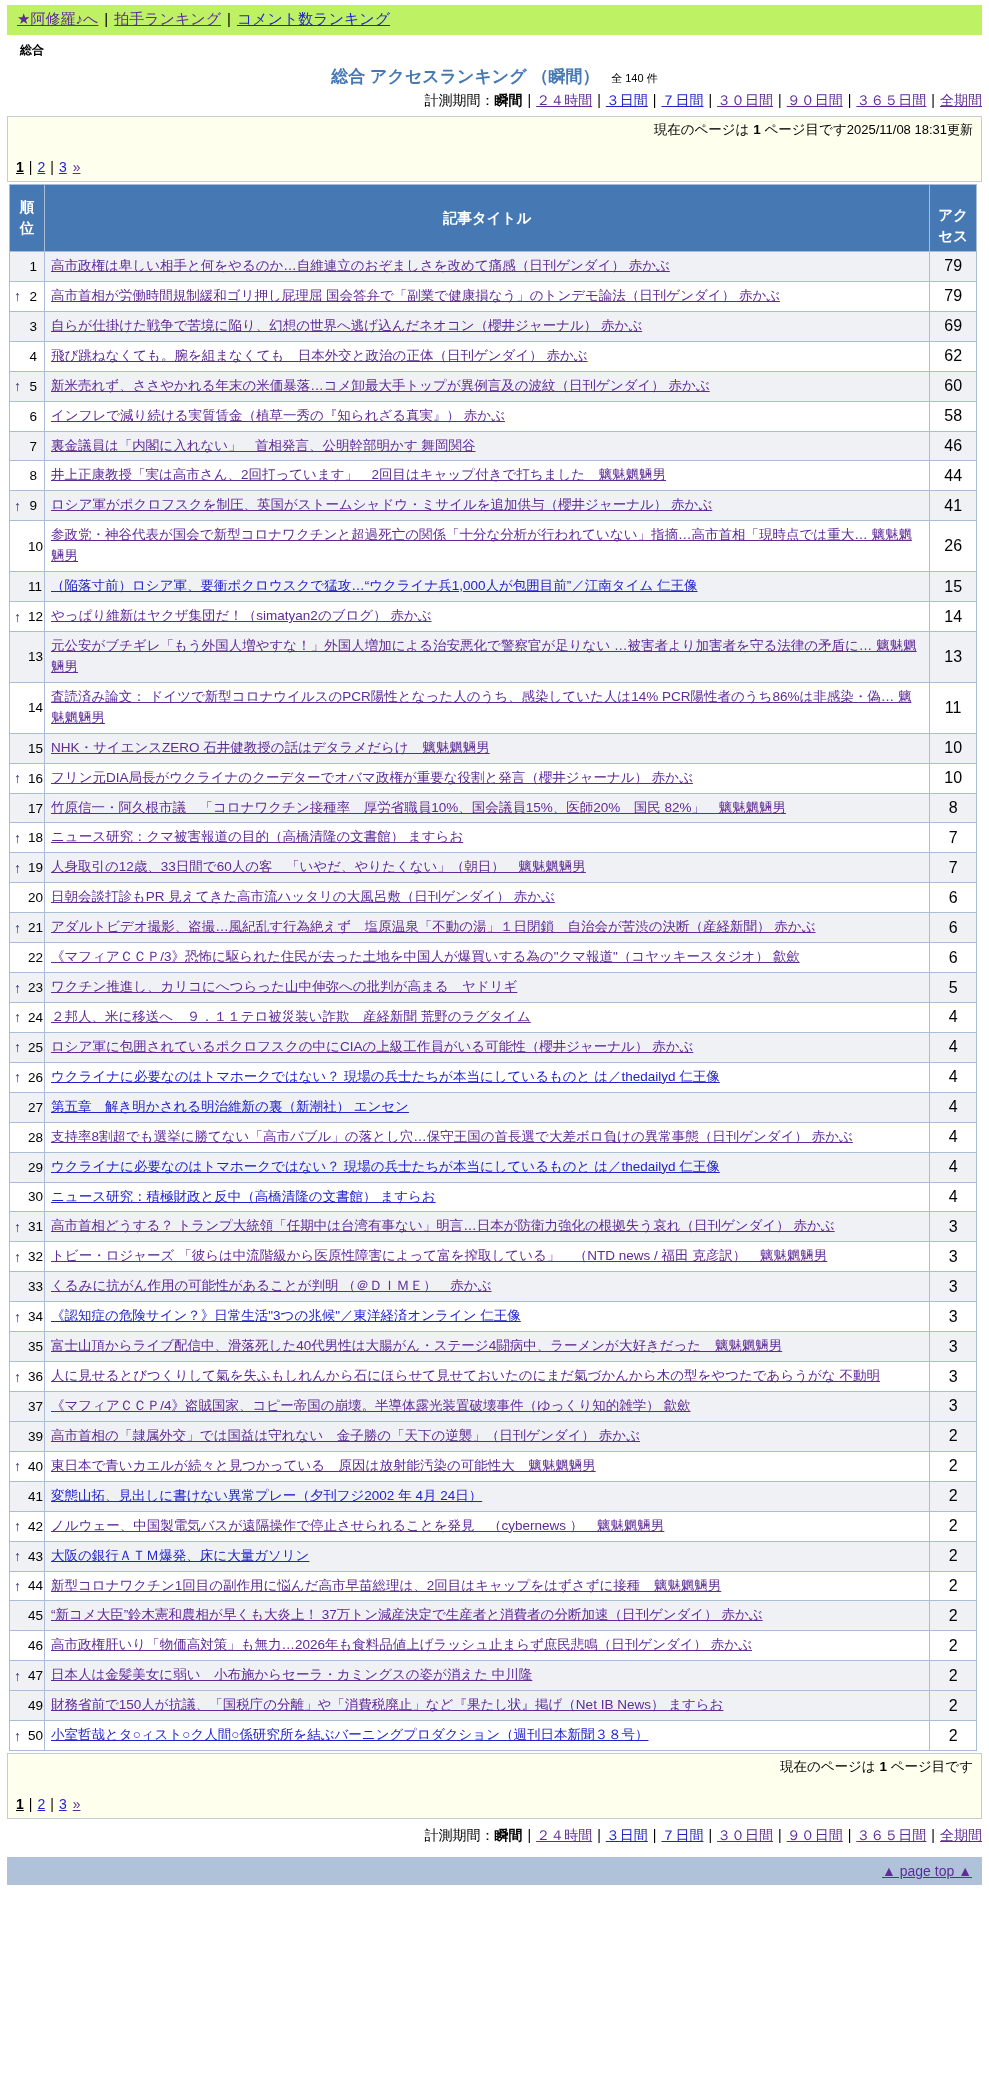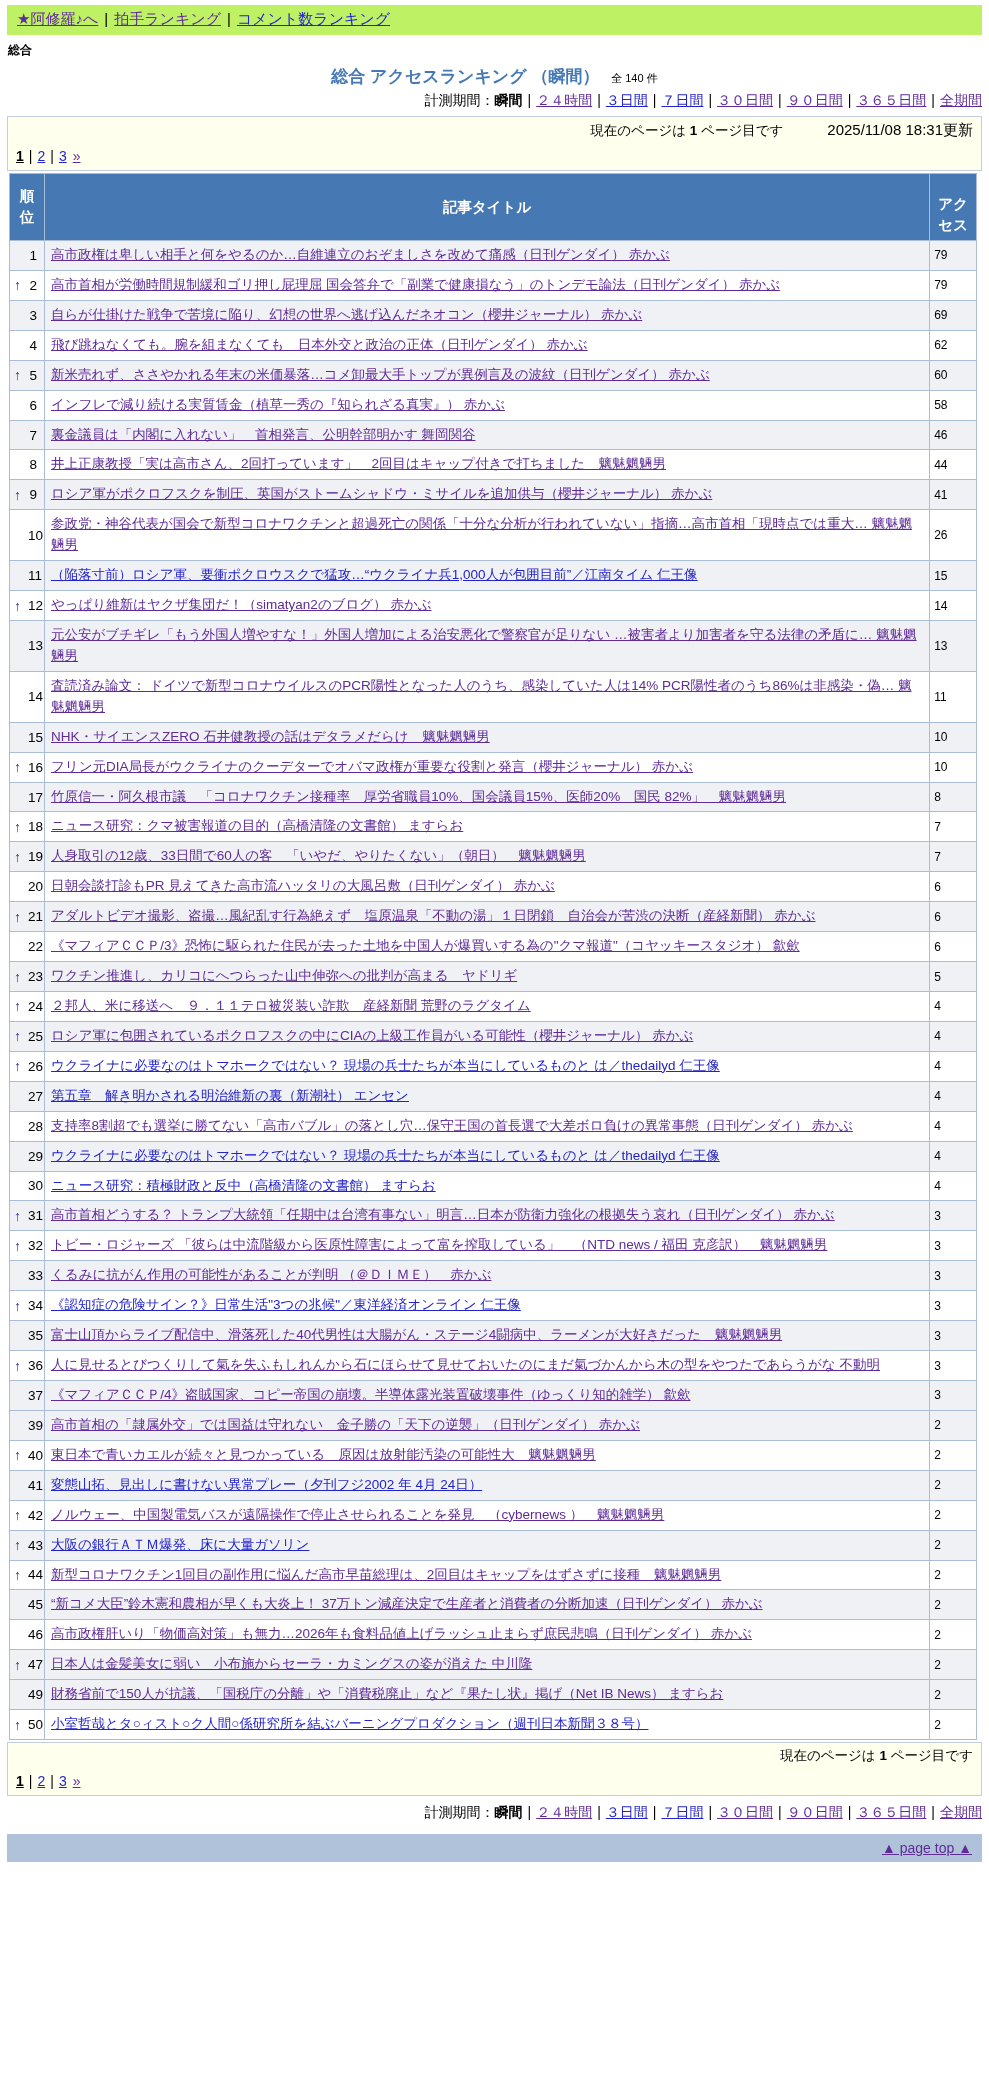--- a/index.html
+++ b/index.html
@@ -15,41 +15,41 @@
   .unvisited { color:#2323cc; }
 
   
   .topbar {
     background:#bef264;
     padding:5px 8px 6px 10px;
     font-size:15px;
   }
   .topbar .sep { color:#000; margin:0 6px; }
 
-  .section-label { font-weight:bold; font-size:12px; margin:7px 0 4px 1px; }
+  .section-label { font-weight:bold; font-size:12px; margin:7px 0 4px 13px; }
 
   .title-line { text-align:center; margin:6px 0 4px; }
   .page-title { color:#4679b4; font-weight:bold; font-size:17px; }
   .total-count { font-size:11px; color:#000; margin-left:8px; }
 
   .period-nav { text-align:right; font-size:14px; margin:3px 0 6px; }
   .period-nav .label { color:#000; }
   .period-nav .current { font-weight:bold; color:#000; }
   .period-nav .sep { color:#000; margin:0 5px; }
 
   .info-bar {
     background:#ffffee;
     border:1px solid #c3cdd9;
     padding:4px 8px 6px;
     font-size:13.5px;
   }
   .info-row { display:flex; justify-content:flex-end; align-items:baseline; }
   .info-page b { font-weight:bold; }
-  .updated { font-size:15px;margin-left:44px; }
-  .pagination { margin-top:8px; font-size:14px; }
+  .updated { font-size:13px; }
+  .pagination { margin-top:20px; font-size:14px; }
   .pagination .current { color:#000; font-weight:bold; text-decoration:underline; }
   .pagination .sep { margin:0 5px; }
 
   table.ranking {
     border-collapse:collapse;
     width:99.3%;
     margin:2px 0 0 2px;
     table-layout:fixed;
   }
   table.ranking th, table.ranking td {
@@ -75,21 +75,21 @@
     font-size:13.5px;
     white-space:nowrap;
   }
   .up-arrow {
     position:absolute; left:4px; top:50%;
     transform:translateY(-50%);
     color:#2b2e8c; font-weight:bold; font-size:14px;
   }
   td.title-cell { padding:4px 6px; line-height:1.55; }
   td.title-cell a { font-size:13.5px; }
-  td.access-cell { text-align:left; font-size:12px; padding:3px 4px; }
+  td.access-cell { text-align:center; font-size:16px; padding:3px 4px; }
   tr.odd  { background:#f0f1f4; }
   tr.even { background:#ffffff; }
   .pagetop-bar {
     background:#b0c2da;
     padding:6px 10px;
     text-align:right;
     font-size:14px;
     margin-top:12px;
   }
 </style>

